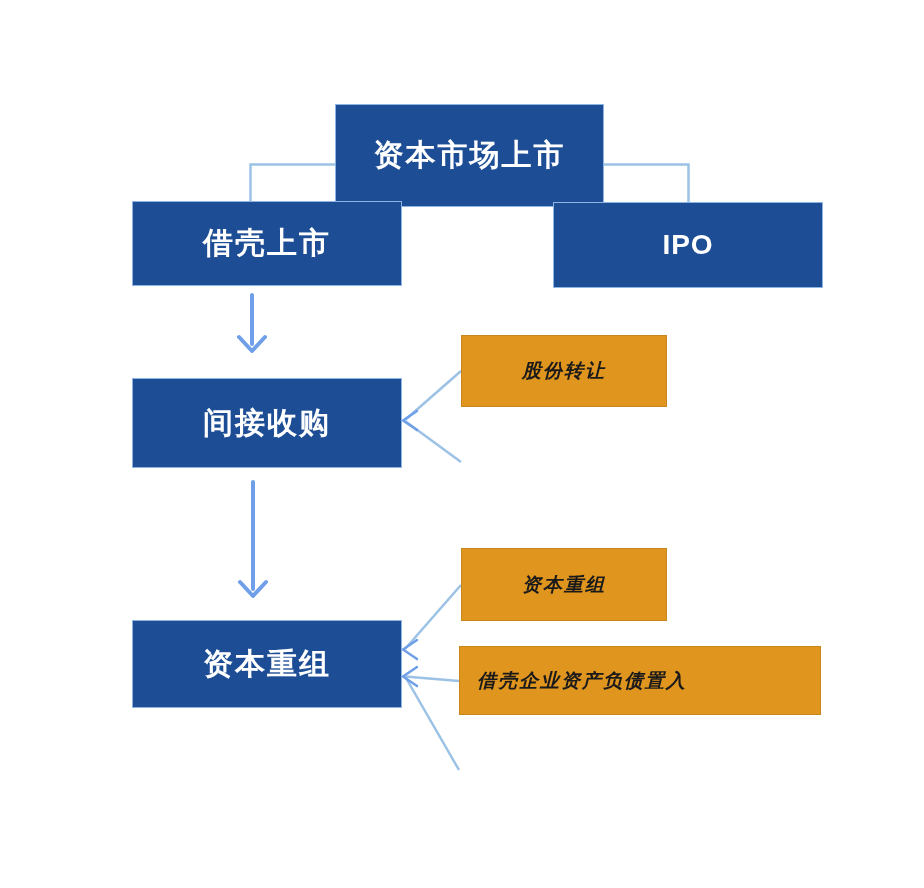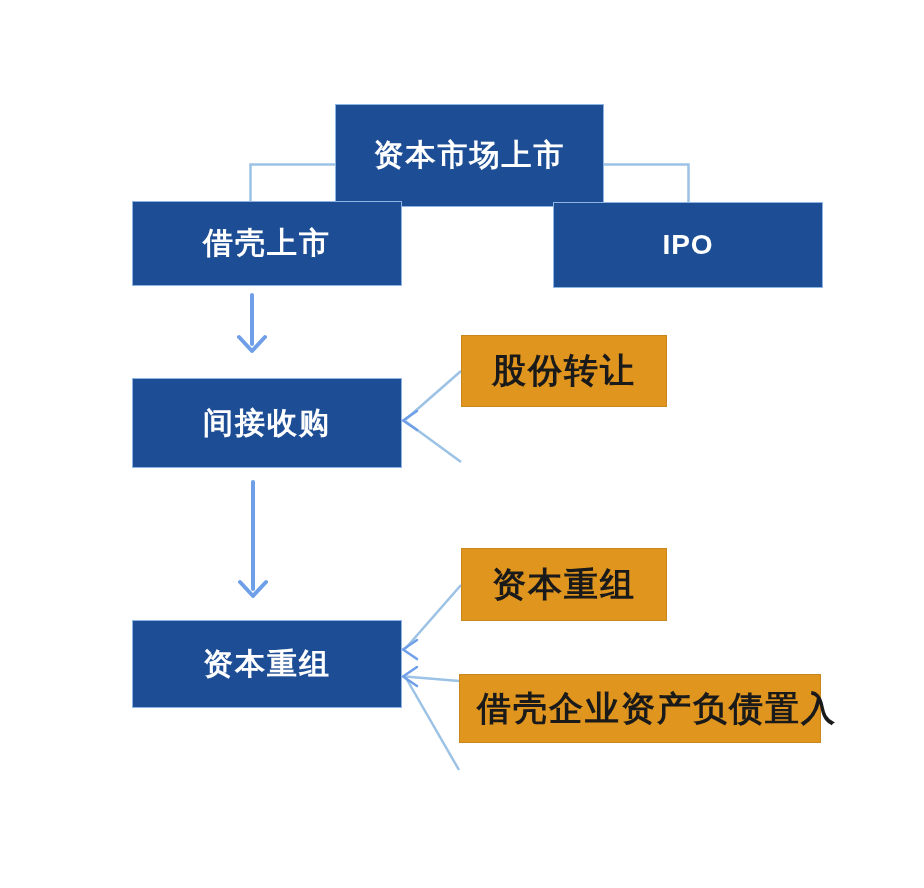--- a/index.html
+++ b/index.html
@@ -57,22 +57,23 @@
     letter-spacing: 2px;
   }
   .node.blue.latin {
     font-size: 28px;
     letter-spacing: 1px;
   }
   .node.orange {
     background: var(--orange_fill, #E0951F);
     border: 1px solid var(--orange_border, #C9861C);
     color: var(--orange_text, #1a1a1a);
-    font-size: 34px;
+    font-size: 19px;
     letter-spacing: 2px;
+    font-style: italic;
   }
   .node.orange.wide {
     justify-content: flex-start;
     padding-left: 17px;
   }
   .label {
     white-space: nowrap;
   }
 </style>
 </head>
@@ -132,18 +133,18 @@
 
   <div class="node orange" style="left:461px; top:335px; width:206px; height:72px;">
     <span class="label">股份转让</span>
   </div>
 
 
   <div class="node orange" style="left:461px; top:548px; width:206px; height:73px;">
     <span class="label">资本重组</span>
   </div>
 
-  <div class="node orange wide" style="left:459px; top:646px; width:362px; height:69px;margin-top:28px;">
+  <div class="node orange wide" style="left:459px; top:646px; width:362px; height:69px;">
     <span class="label">借壳企业资产负债置入</span>
   </div>
 
 
 </div>
 
 </body></html>

